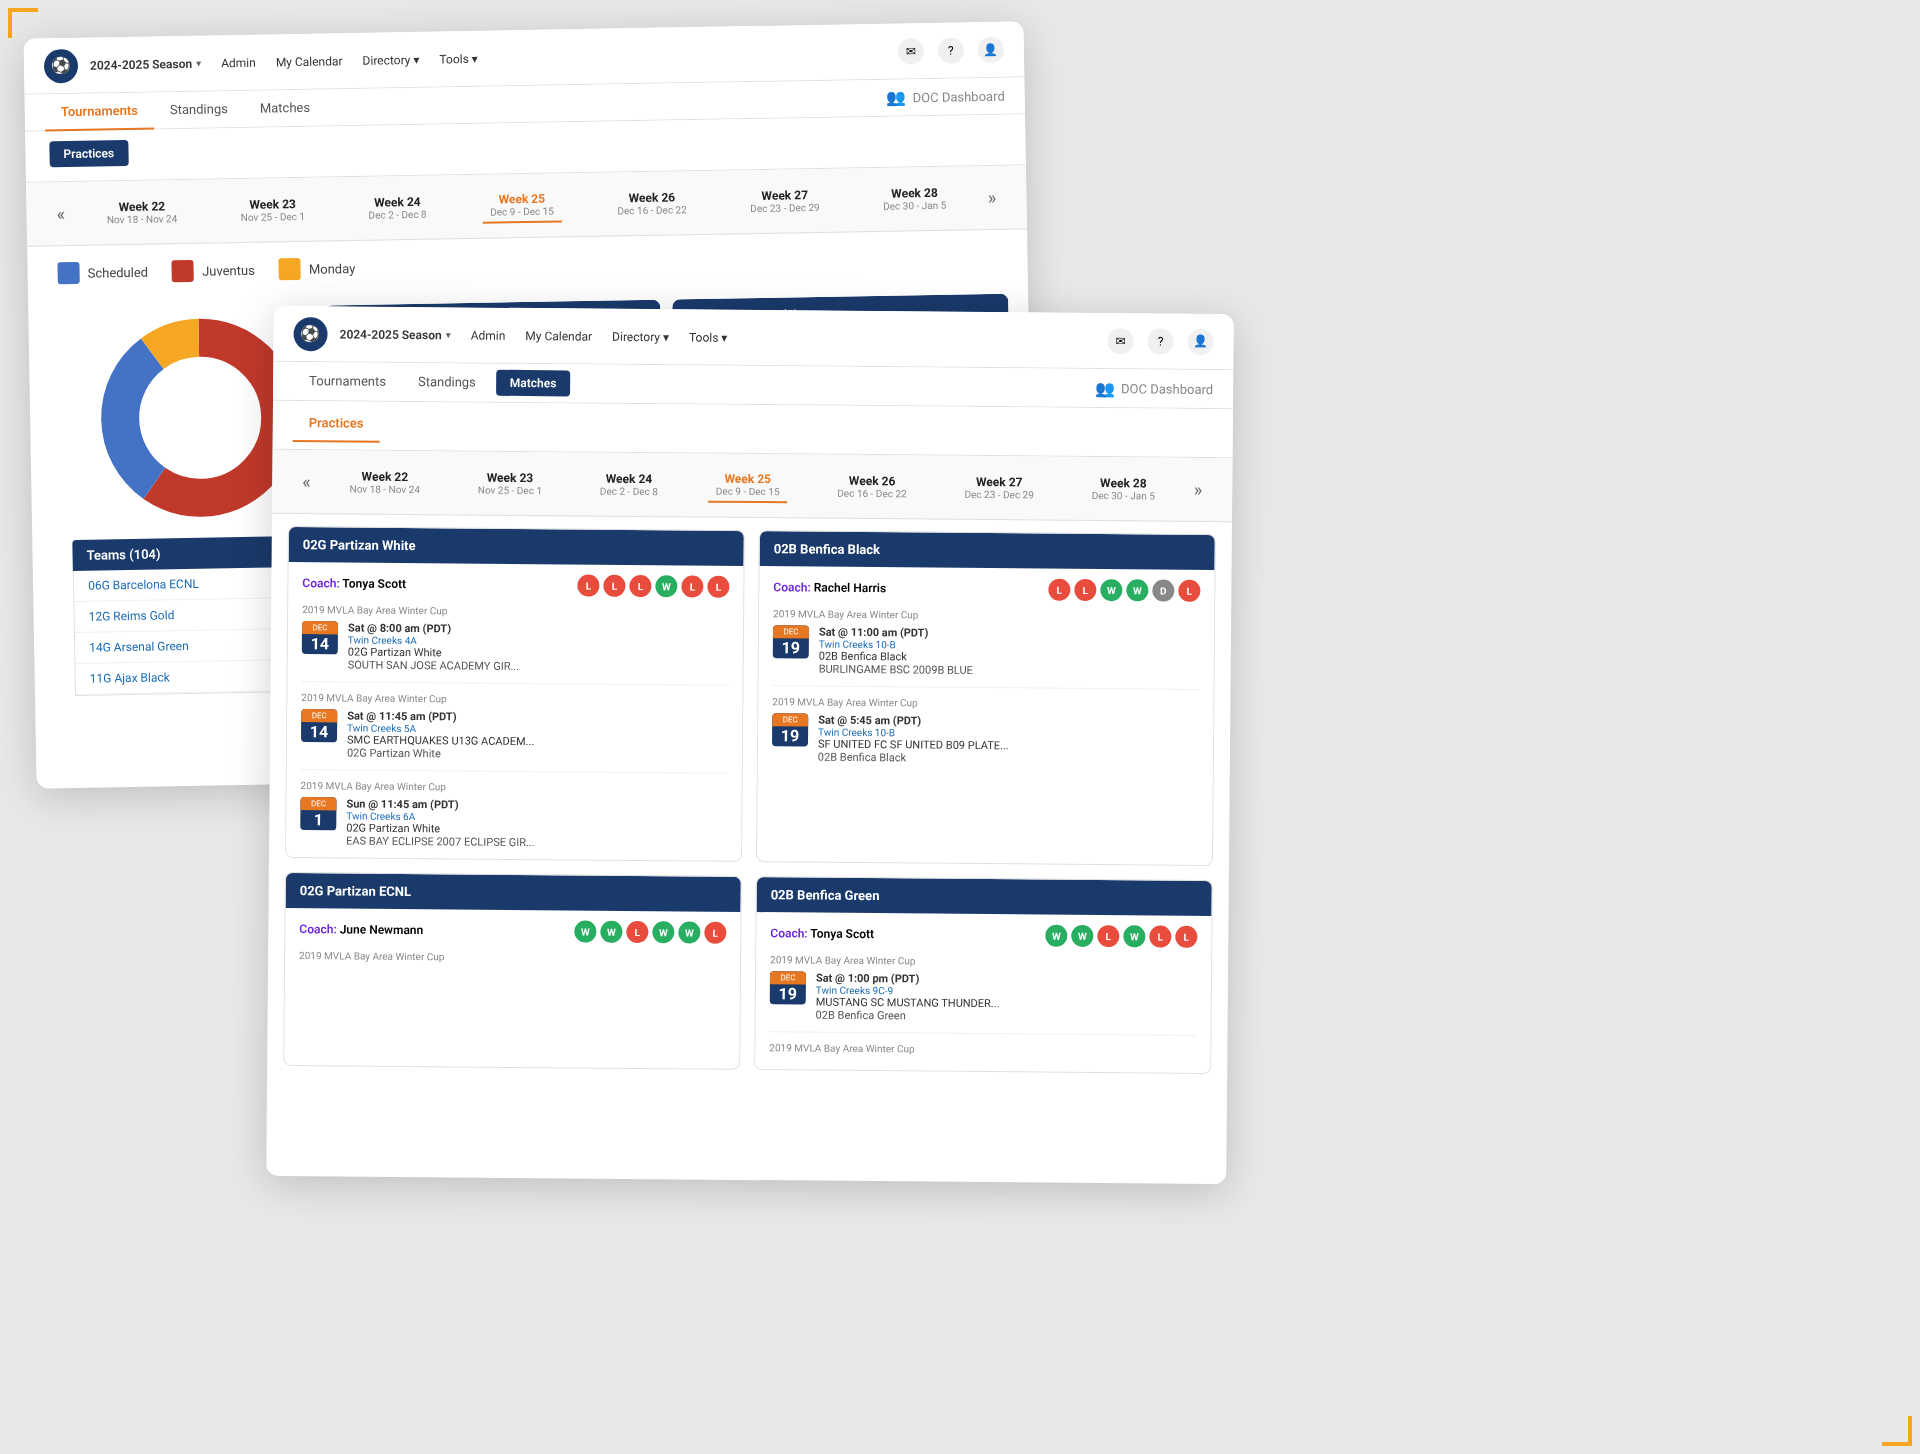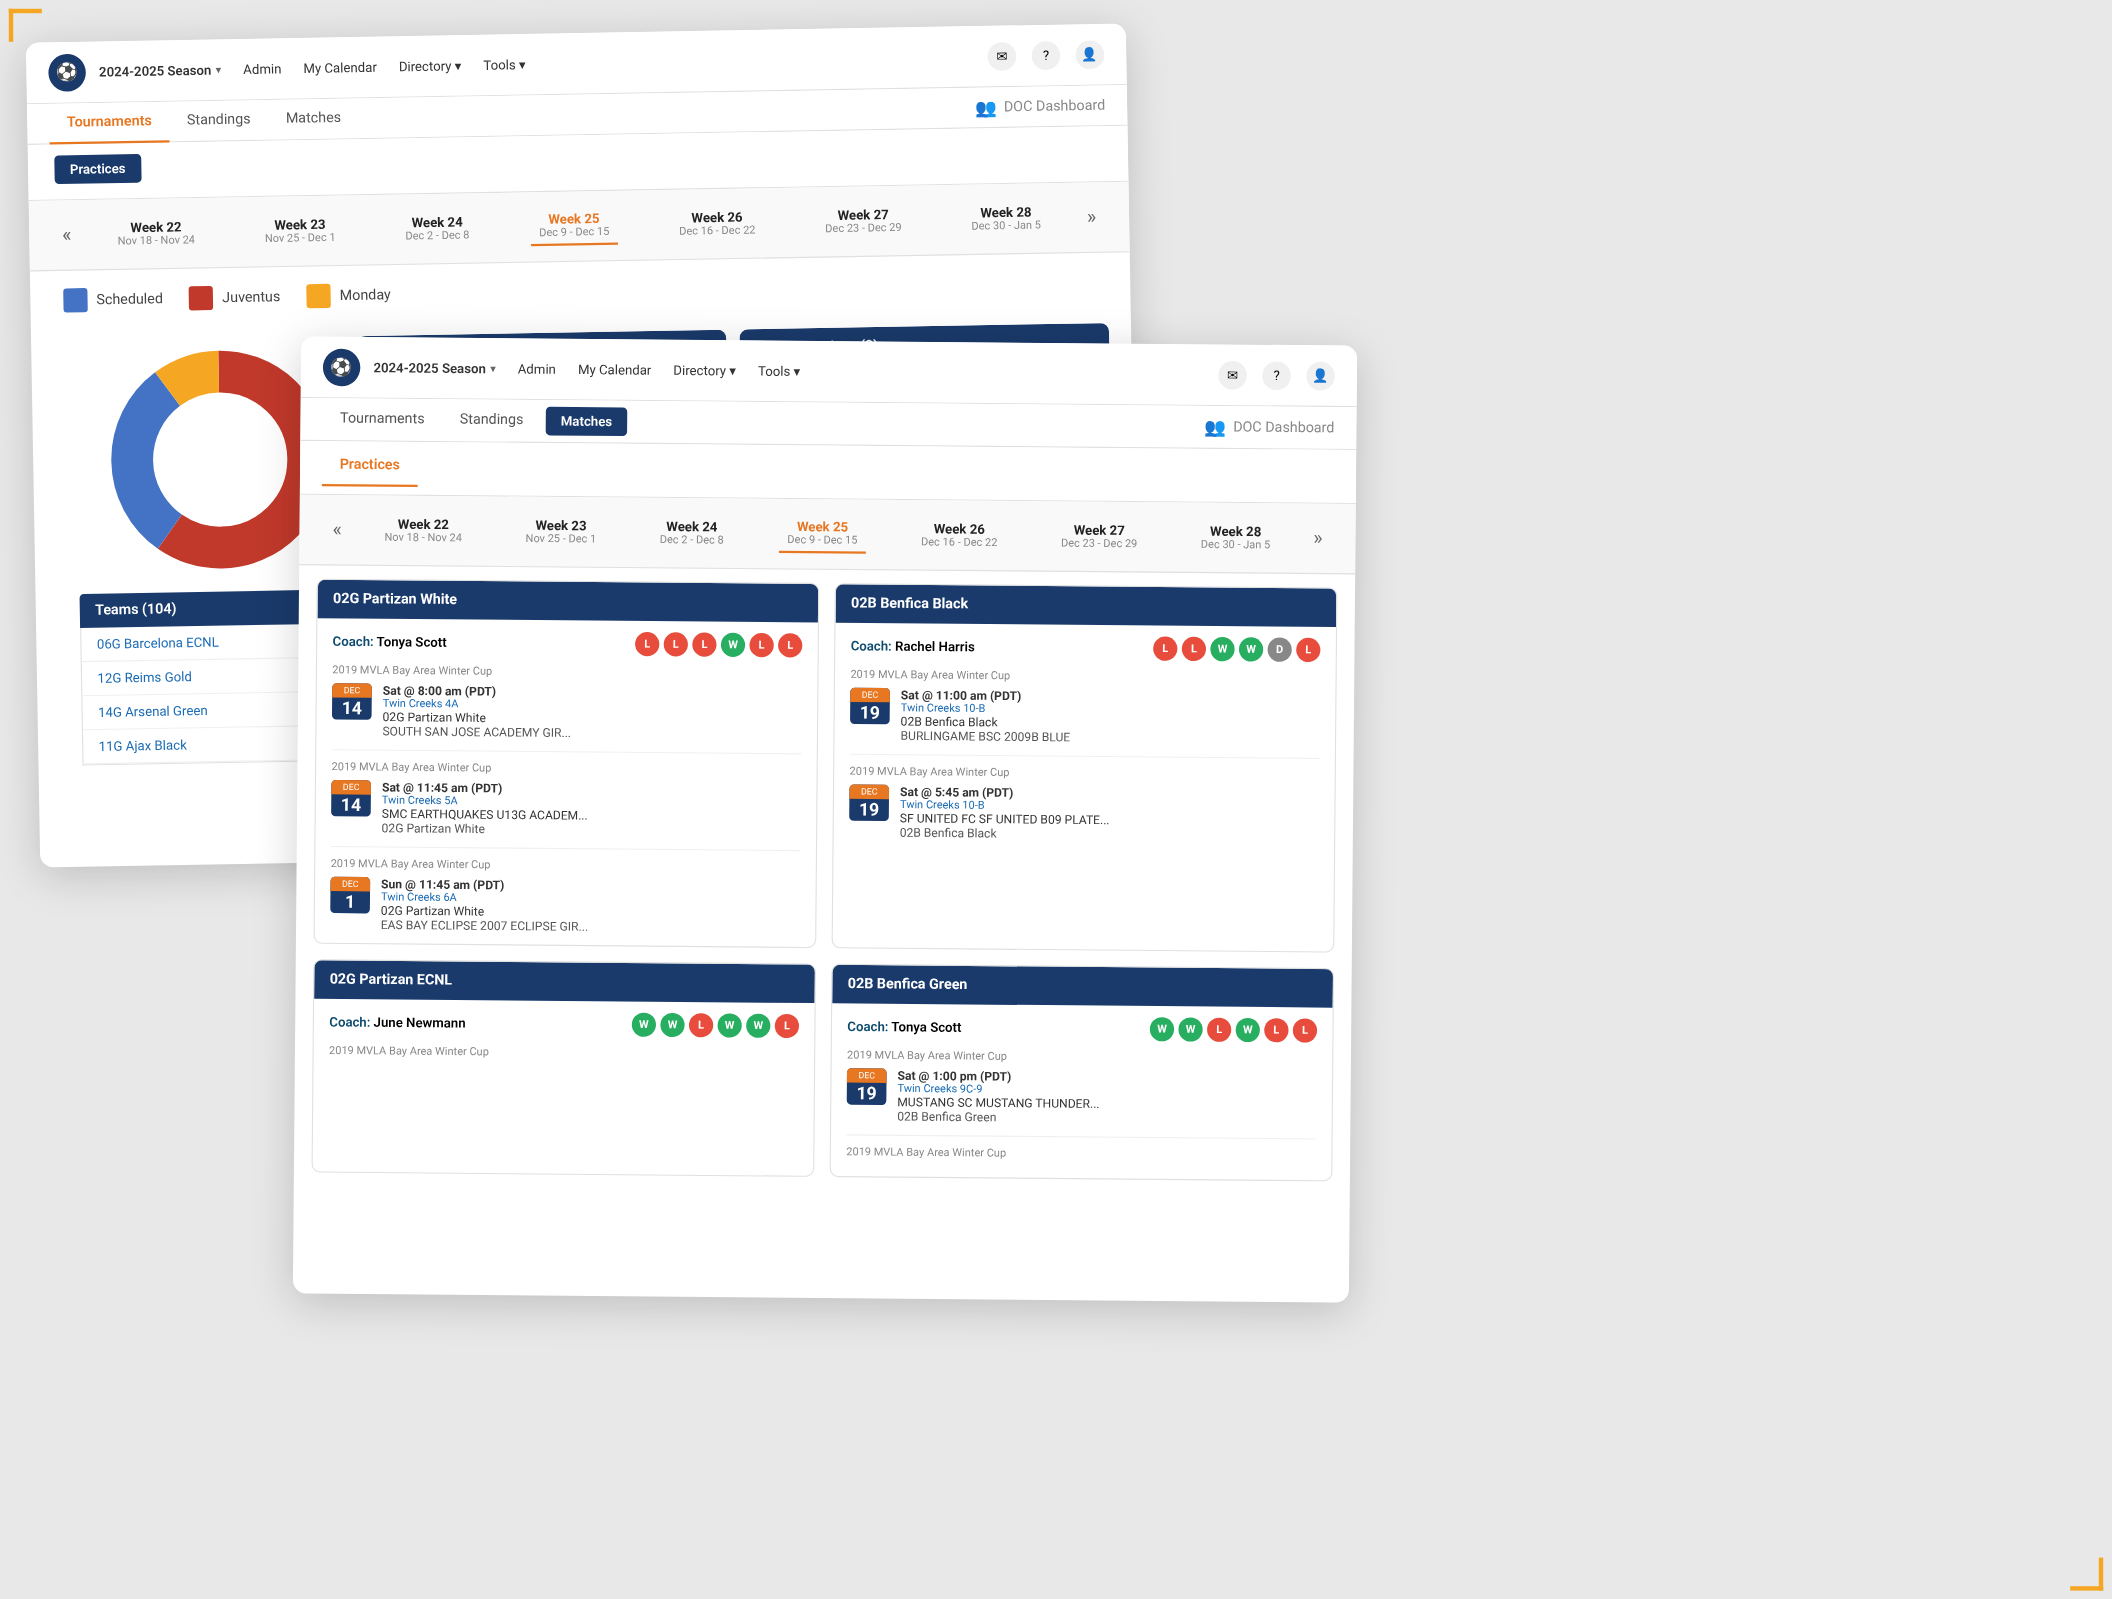--- a/index.html
+++ b/index.html
@@ -303,21 +303,21 @@
     .coach-row {
       display: flex;
       align-items: center;
       justify-content: space-between;
       margin-bottom: 10px;
     }
     .coach-name {
       font-size: 12px;
       font-weight: 600;
     }
-    .coach-name span { color: #0c4a6e; }
+    .coach-name span { color: #6d28d9; }
     .result-badges {
       display: flex;
       gap: 4px;
     }
     .result-badge {
       width: 22px; height: 22px;
       border-radius: 50%;
       display: flex; align-items: center; justify-content: center;
       font-size: 10px;
       font-weight: 700;

